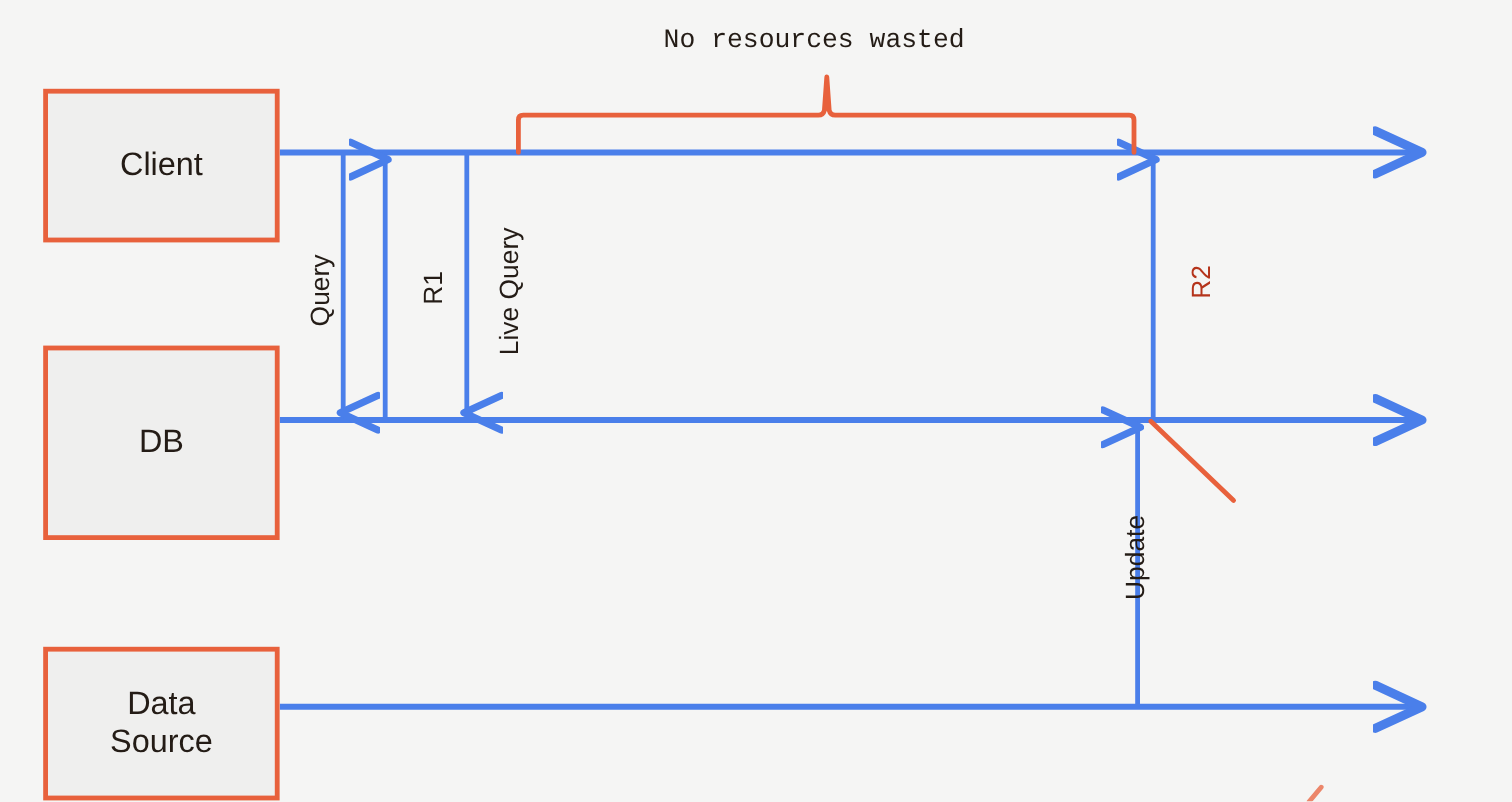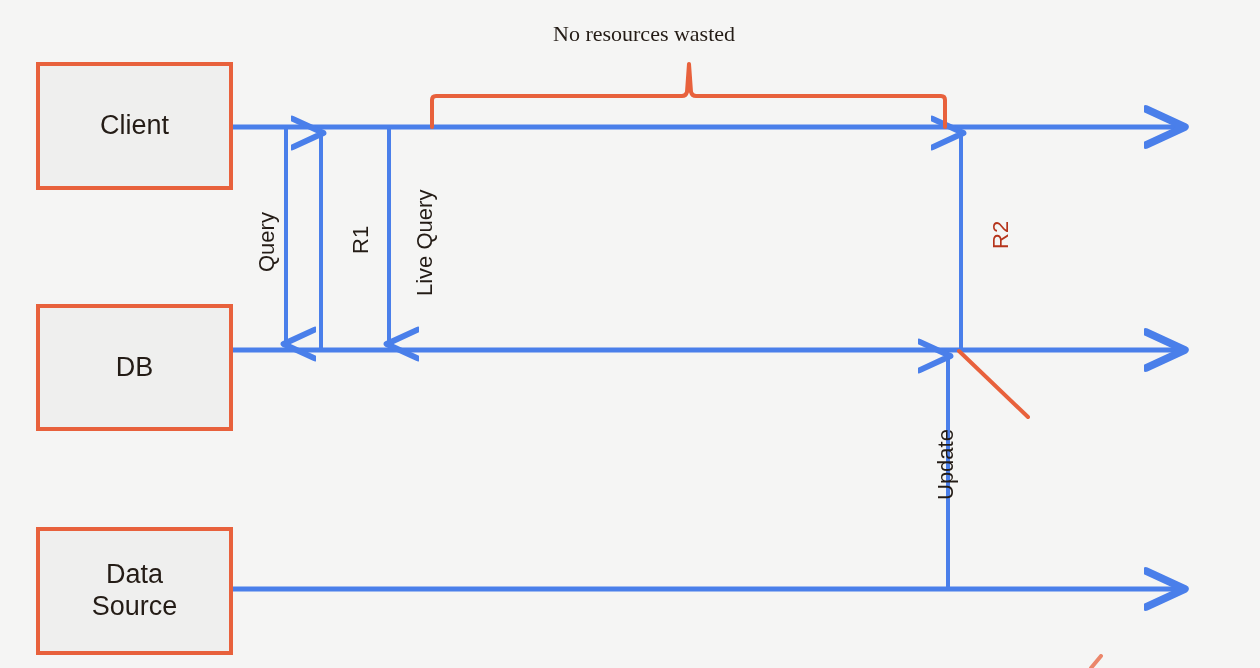--- a/index.html
+++ b/index.html
@@ -29,40 +29,41 @@
     background: #efefee;
     border: 4px solid #e8613c;
     display: flex;
     align-items: center;
     justify-content: center;
     text-align: center;
     color: #241c16;
     font-size: 27px;
     line-height: 1.18;
     font-family: "Liberation Sans", sans-serif;
+    margin-top: 12px;
   }
   .participant span { display: block; white-space: pre-line; }
   
   .vlabel {
     position: absolute;
     transform-origin: 0 0;
     transform: rotate(-90deg);
     white-space: nowrap;
     font-size: 22px;
     color: #241c16;
     font-family: "Liberation Sans", sans-serif;
   }
   .vlabel.accent { color: #b5341b; }
   
   .hlabel {
     position: absolute;
     white-space: nowrap;
     font-size: 22px;
     color: #241c16;
-    font-family: Liberation Serif, serif;
+    font-family: Liberation Mono, monospace;
   }
 </style>
 </head>
 <body>
 
 <div id="canvas">
 
   <svg class="diagram-svg" viewBox="0 0 1260 668">
     <defs>
       <marker id="ah-right" markerWidth="9" markerHeight="9" refX="7.6" refY="4.5" orient="auto" markerUnits="strokeWidth">
@@ -91,21 +92,21 @@
 
     <line x1="959" y1="351" x2="1028" y2="417" stroke="#e8613c" stroke-width="4" stroke-linecap="round"></line>
 
     <line x1="1091" y1="668" x2="1101" y2="656" stroke="#e8613c" stroke-width="4" stroke-linecap="round" opacity="0.75"></line>
   </svg>
 
   <div class="participant" style="left:36px; top:62px; width:197px; height:128px;">
     <span>Client</span>
   </div>
 
-  <div class="participant" style="left:36px; top:304px; width:197px; height:127px;">
+  <div class="participant" style="left:36px; top:276px; width:197px; height:162px;">
     <span>DB</span>
   </div>
 
   <div class="participant" style="left:36px; top:527px; width:197px; height:128px;text-align:center;">
     <span>Data
 Source</span>
   </div>
 
   <div class="vlabel" style="left:254px; top:272px;">
     <span>Query</span>

